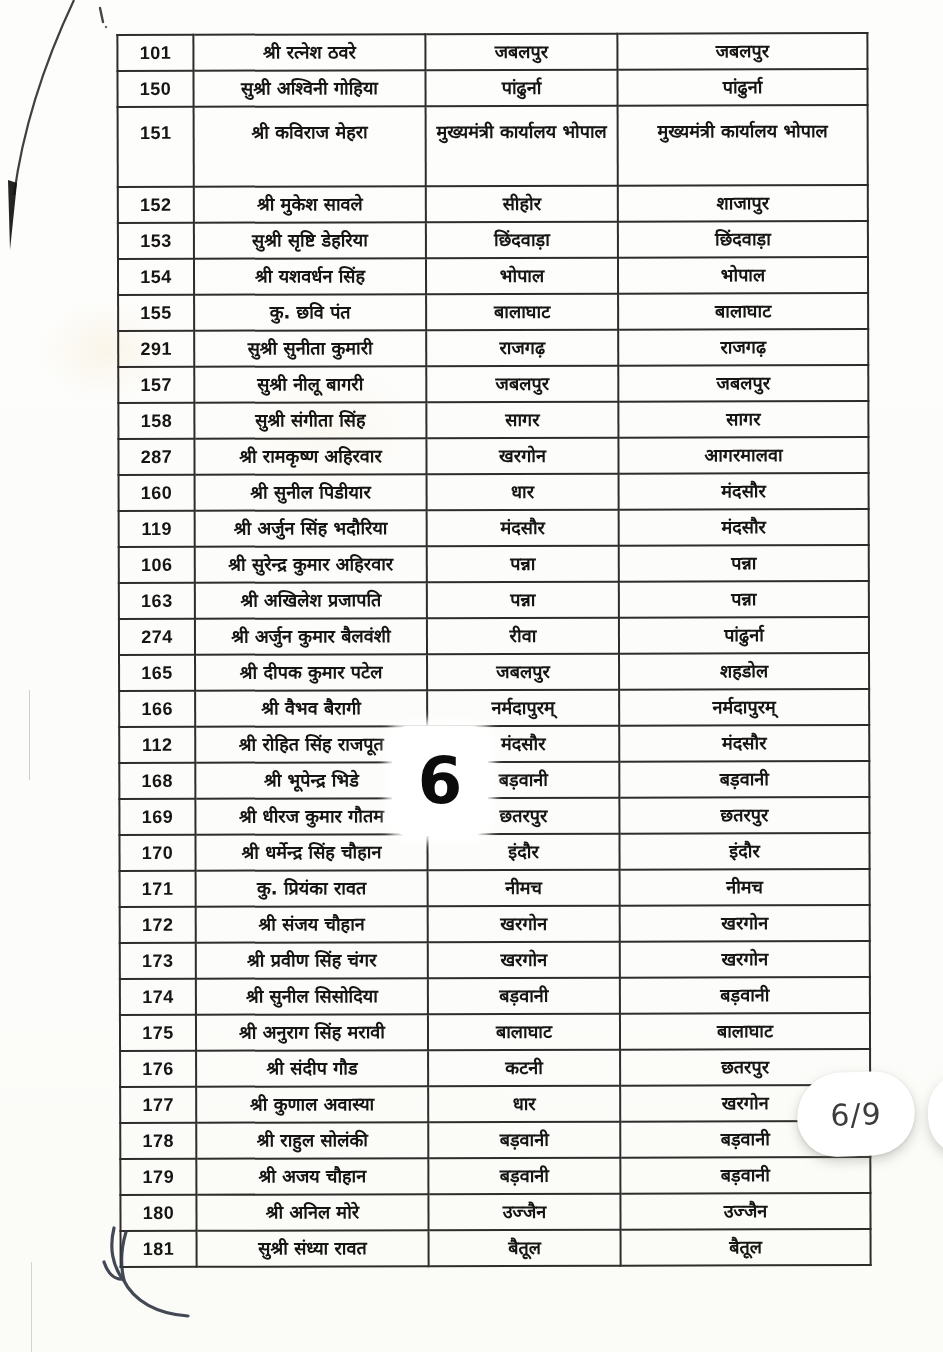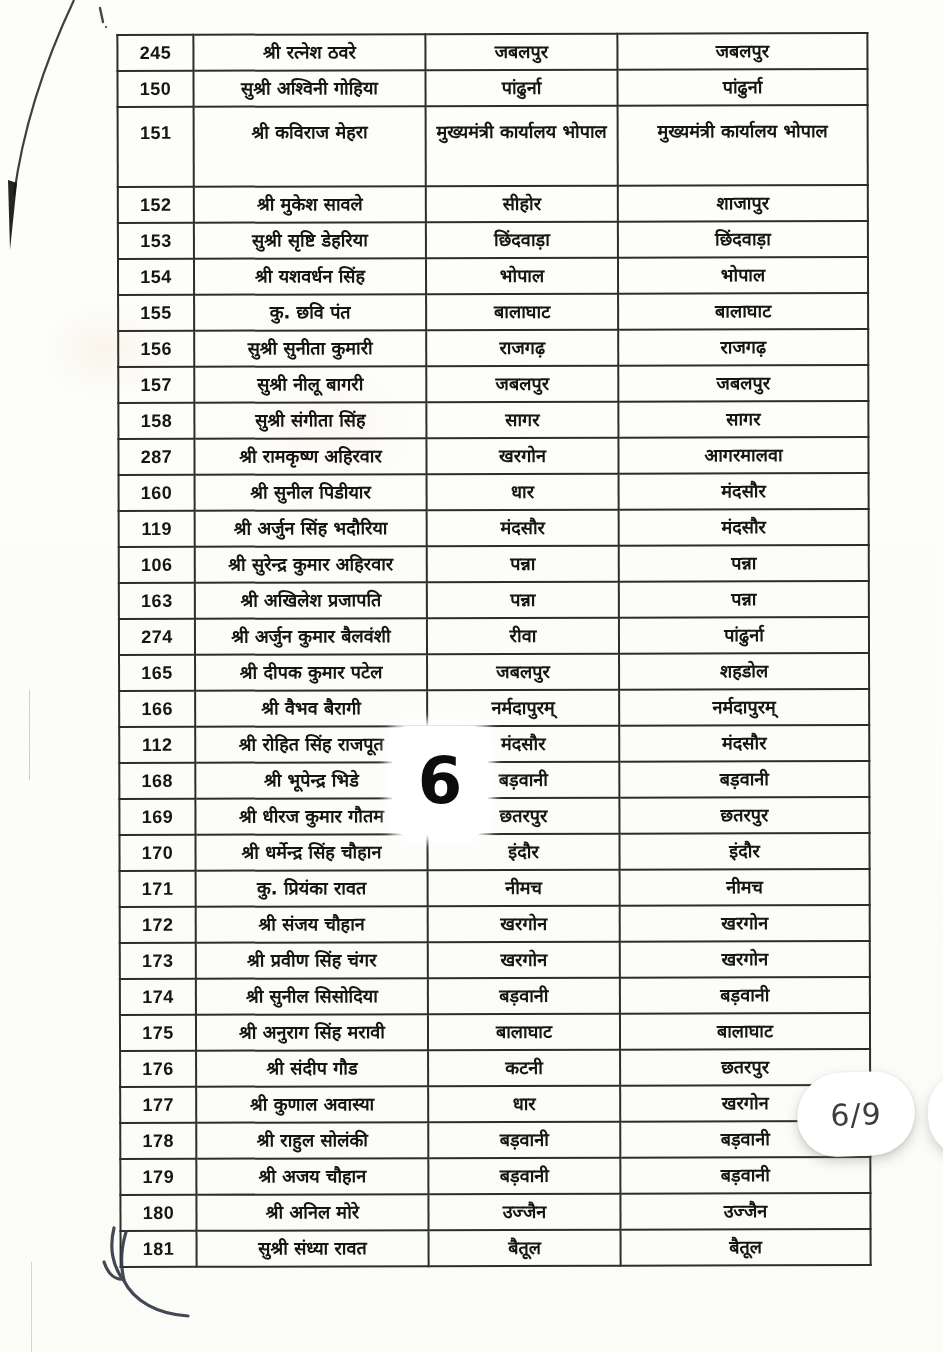--- a/index.html
+++ b/index.html
@@ -88,21 +88,21 @@
 
   <table class="doc">
     <colgroup>
       <col style="width:76px">
         <col style="width:232px">
         <col style="width:192px">
         <col style="width:250px">
     </colgroup>
     <tbody>
     <tr>
-      <td class="sno">245</td>
+      <td class="sno">101</td>
       <td>श्री रत्नेश ठवरे</td>
       <td>जबलपुर</td>
       <td>जबलपुर</td>
     </tr>
 
     <tr>
       <td class="sno">150</td>
       <td>सुश्री अश्विनी गोहिया</td>
       <td>पांढुर्ना</td>
       <td>पांढुर्ना</td>
@@ -137,21 +137,21 @@
     </tr>
 
     <tr>
       <td class="sno">155</td>
       <td>कु. छवि पंत</td>
       <td>बालाघाट</td>
       <td>बालाघाट</td>
     </tr>
 
     <tr>
-      <td class="sno">156</td>
+      <td class="sno">291</td>
       <td>सुश्री सुनीता कुमारी</td>
       <td>राजगढ़</td>
       <td>राजगढ़</td>
     </tr>
 
     <tr>
       <td class="sno">157</td>
       <td>सुश्री नीलू बागरी</td>
       <td>जबलपुर</td>
       <td>जबलपुर</td>

